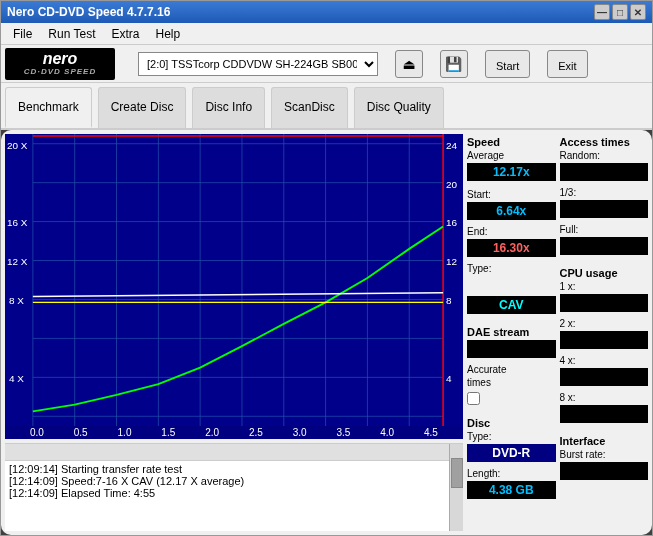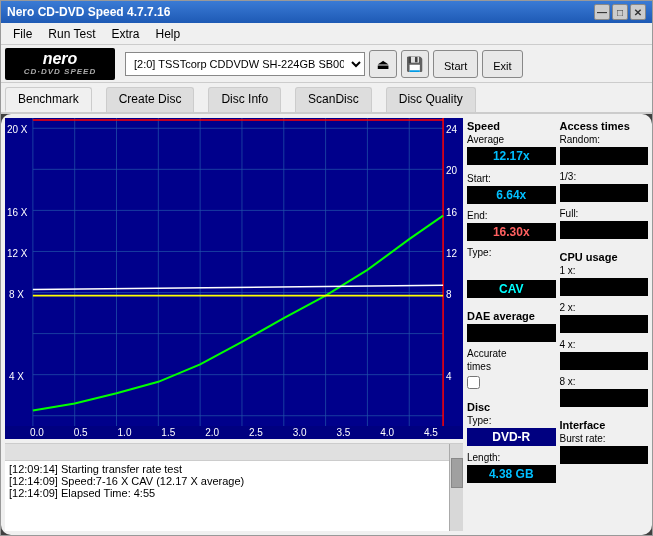--- a/index.html
+++ b/index.html
@@ -59,21 +59,21 @@
       color: #000;
     }
     
     .toolbar {
       background: #f0f0f0;
       border-bottom: 1px solid #ccc;
       display: flex;
       align-items: center;
       height: 38px;
       padding: 2px 4px;
-      gap: 4px;
+      gap: 17px;
     }
     .nero-logo {
       width: 110px;
       height: 32px;
       background: black;
       display: flex;
       align-items: center;
       justify-content: center;
       color: white;
       font-size: 14px;
@@ -111,27 +111,27 @@
       font-size: 14px;
     }
     
     .tabs {
       background: #f0f0f0;
       display: flex;
       padding: 4px 4px 0;
       border-bottom: 2px solid #ccc;
     }
     .tab {
-      padding: 4px 12px;
+      padding: 12px 12px;
       cursor: pointer;
       font-size: 12px;
       border: 1px solid #ccc;
       border-bottom: none;
       background: #ddd;
-      margin-right: 14px;
+      margin-right: 6px;
       border-radius: 3px 3px 0 0;
     }
     .tab.active {
       background: #f0f0f0;
       border-bottom: 2px solid #f0f0f0;
       font-weight: normal;
       z-index: 1;
     }
     
     .main-content {
@@ -407,21 +407,21 @@
           <div style="height:4px;"></div>
           <div class="stat-sublabel">Start:</div>
           <div class="stat-value">6.64x</div>
           <div style="height:2px;"></div>
           <div class="stat-sublabel">End:</div>
           <div class="stat-value" style="color:#ff6060;text-align:center;">16.30x</div>
           <div style="height:2px;"></div>
           <div class="stat-sublabel">Type:</div>
           <div class="stat-value" style="color:#00ffff;margin-top:20px;">CAV</div>
           <div style="height:6px;"></div>
-          <div class="stat-label">DAE average</div>
+          <div class="stat-label">DAE stream</div>
           <div class="stat-value empty"></div>
           <div style="height:2px;"></div>
           <div class="stat-sublabel">Accurate</div>
           <div class="stat-sublabel">times</div>
           <div class="checkbox-row">
             <input type="checkbox" style="width: 13px; height: 13px;">
           </div>
           <div style="height:6px;"></div>
           <div class="stat-label">Disc</div>
           <div class="stat-sublabel">Type:</div>

